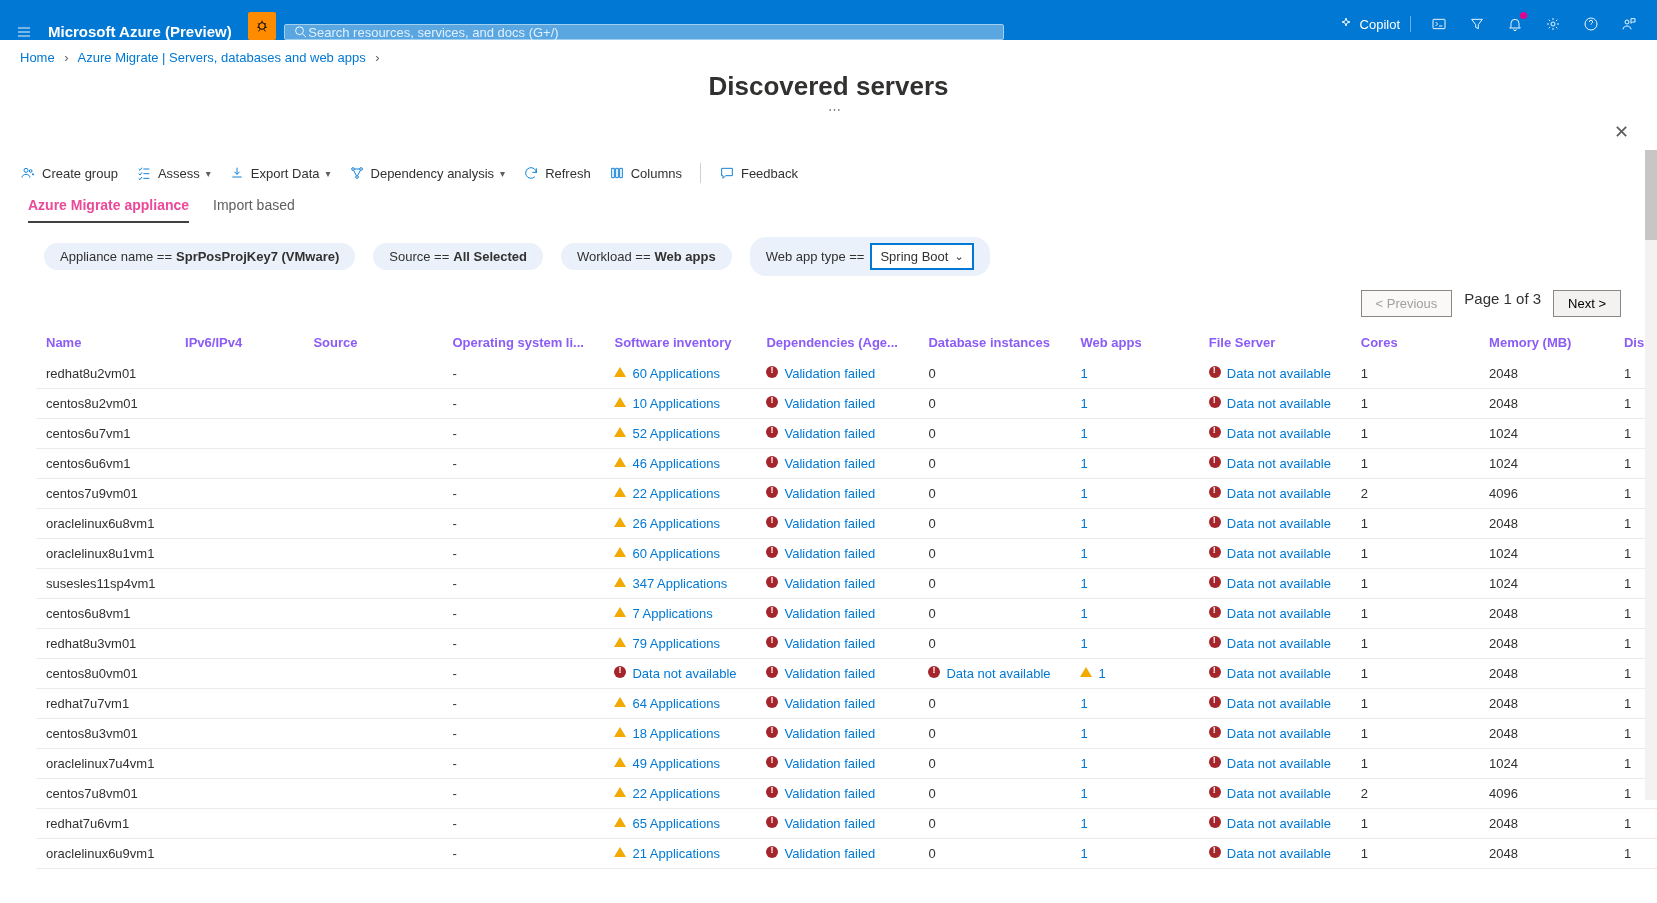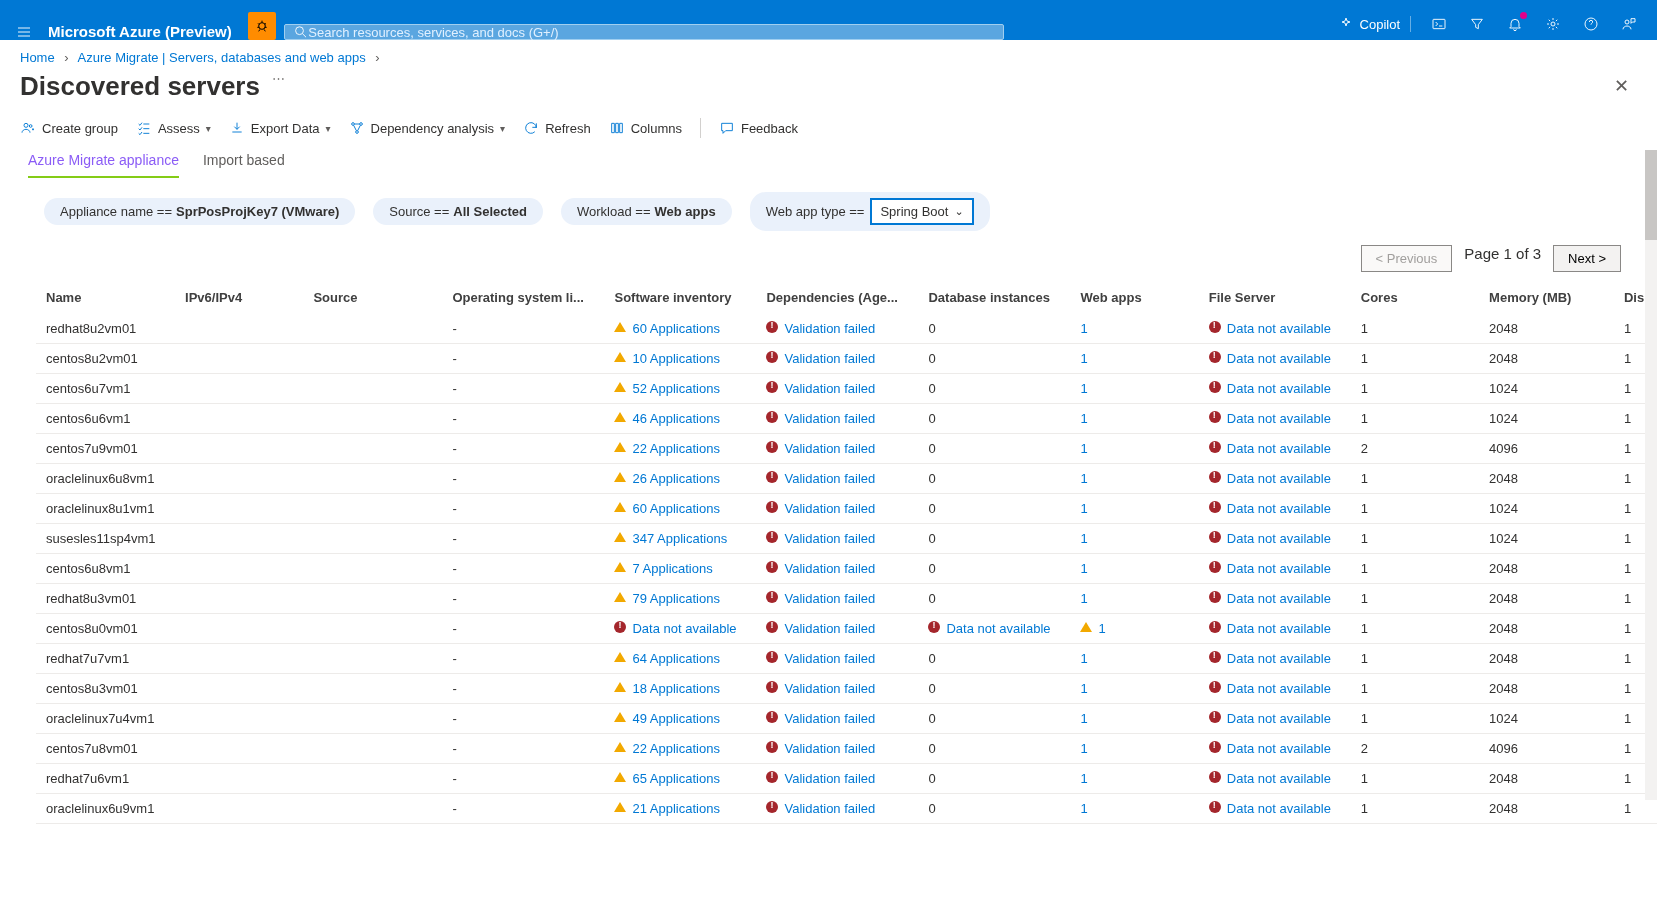--- a/index.html
+++ b/index.html
@@ -23,56 +23,56 @@
   .ico-w { stroke: #fff; fill: none; stroke-width: 1.4; }
   .ico-b { stroke: #0078d4; fill: none; stroke-width: 1.4; }
   .ico-g { stroke: #605e5c; fill: none; stroke-width: 1.4; }
   
   
   .crumbs { padding: 10px 20px 0 20px; font-size: 13px; }
   .crumbs a { color: #0078d4; text-decoration: none; }
   .crumbs .sep { color: #605e5c; padding: 0 6px; }
   
   
-  .title-row { display: flex; padding: 6px 20px 8px 20px; }
+  .title-row { display: flex; align-items: center; padding: 6px 20px 8px 20px; flex-direction: column; }
   .title-row h1 { font-size: 26px; font-weight: 600; }
   .title-dots { margin-left: 12px; color: #605e5c; cursor: pointer; }
   .close-x { margin-left: auto; font-size: 18px; color: #605e5c; cursor: pointer; padding: 4px 8px; }
   
   
   .toolbar { display: flex; align-items: center; gap: 18px; padding: 8px 20px; font-size: 13px; color: #323130; }
   .tool-item { display: flex; align-items: center; gap: 6px; cursor: pointer; }
   .tool-item .chev { font-size: 10px; color: #605e5c; }
   .tool-sep { width: 1px; height: 20px; background: #d2d0ce; }
   
   
   .tabs { display: flex; gap: 24px; padding: 0 28px; border-bottom: 0; }
   .tab { padding: 6px 0 8px 0; font-size: 14px; color: #605e5c; cursor: pointer; border-bottom: 2px solid transparent; }
-  .tab.active { color: #8b5cf6; font-weight: 400; border-bottom: 2px solid #84cc16; }
+  .tab.active { color: #ec4899; font-weight: 700; border-bottom: 2px solid #404040; }
   
   
   .pills { display: flex; align-items: center; gap: 18px; padding: 14px 44px; flex-wrap: wrap; }
   .pill { background: #eaf1fb; border-radius: 16px; padding: 6px 16px; font-size: 13px; display:flex; align-items:center; gap:4px; }
   .pill b { font-weight: 600; }
   .pill-select { display:flex; align-items:center; gap:6px; }
   .pill-select .selbox { border: 2px solid #0078d4; padding: 4px 8px; font-size: 13px; display:flex; align-items:center; gap:6px; cursor:pointer; background:#fff; }
   
   
   .table-controls { display:flex; align-items:center; padding: 0 36px 6px 36px; gap: 12px; }
   .filter-input { flex:0 0 900px; border:1px solid #8a8886; height:30px; display:flex; align-items:center; padding:0 8px; gap:6px; }
   .filter-input input { border:none; outline:none; width:100%; font-size:13px; }
   .pager { margin-left:auto; display:flex; align-items:flex-start; gap:12px; }
   .pager-btn { border:1px solid #8a8886; background:#f3f2f1; padding:5px 14px; cursor:pointer; font-size:13px; }
   .pager-btn.disabled { color:#a19f9d; background:#faf9f8; cursor:default; }
   .page-info { font-size:15px; color:#323130; }
   
   
   .grid-wrap { margin: 4px 0 0 36px; overflow-x: auto; }
   table { border-collapse: collapse; width: 100%; font-size: 13px; }
-  th { text-align:left; font-weight:600; padding: 8px 10px; color:#404040; white-space:nowrap; border-bottom: 1px solid transparent; }
+  th { text-align:left; font-weight:600; padding: 8px 10px; color:#8b5cf6; white-space:nowrap; border-bottom: 1px solid transparent; }
   td { padding: 7px 10px; border-bottom: 1px solid #edebe9; white-space: nowrap; vertical-align: middle; }
   .link { color:#0078d4; cursor:pointer; }
   .warn-tri { display:inline-block; width:0; height:0; border-left:6px solid transparent; border-right:6px solid transparent; border-bottom:10px solid #f2a900; margin-right:6px; position:relative; top:-1px; }
   .err-circ { display:inline-block; width:12px; height:12px; background:#a4262c; border-radius:50%; margin-right:6px; position:relative; }
   .err-circ::after { content:"!"; color:#fff; font-size:9px; position:absolute; left:4px; top:-1px; font-weight:bold; }
   
   
   .scroll-track { position:absolute; right:0; top:150px; width:12px; height:650px; background:#f3f2f1; }
   .scroll-thumb { position:absolute; right:0; top:150px; width:12px; height:90px; background:#c8c6c4; }
   

